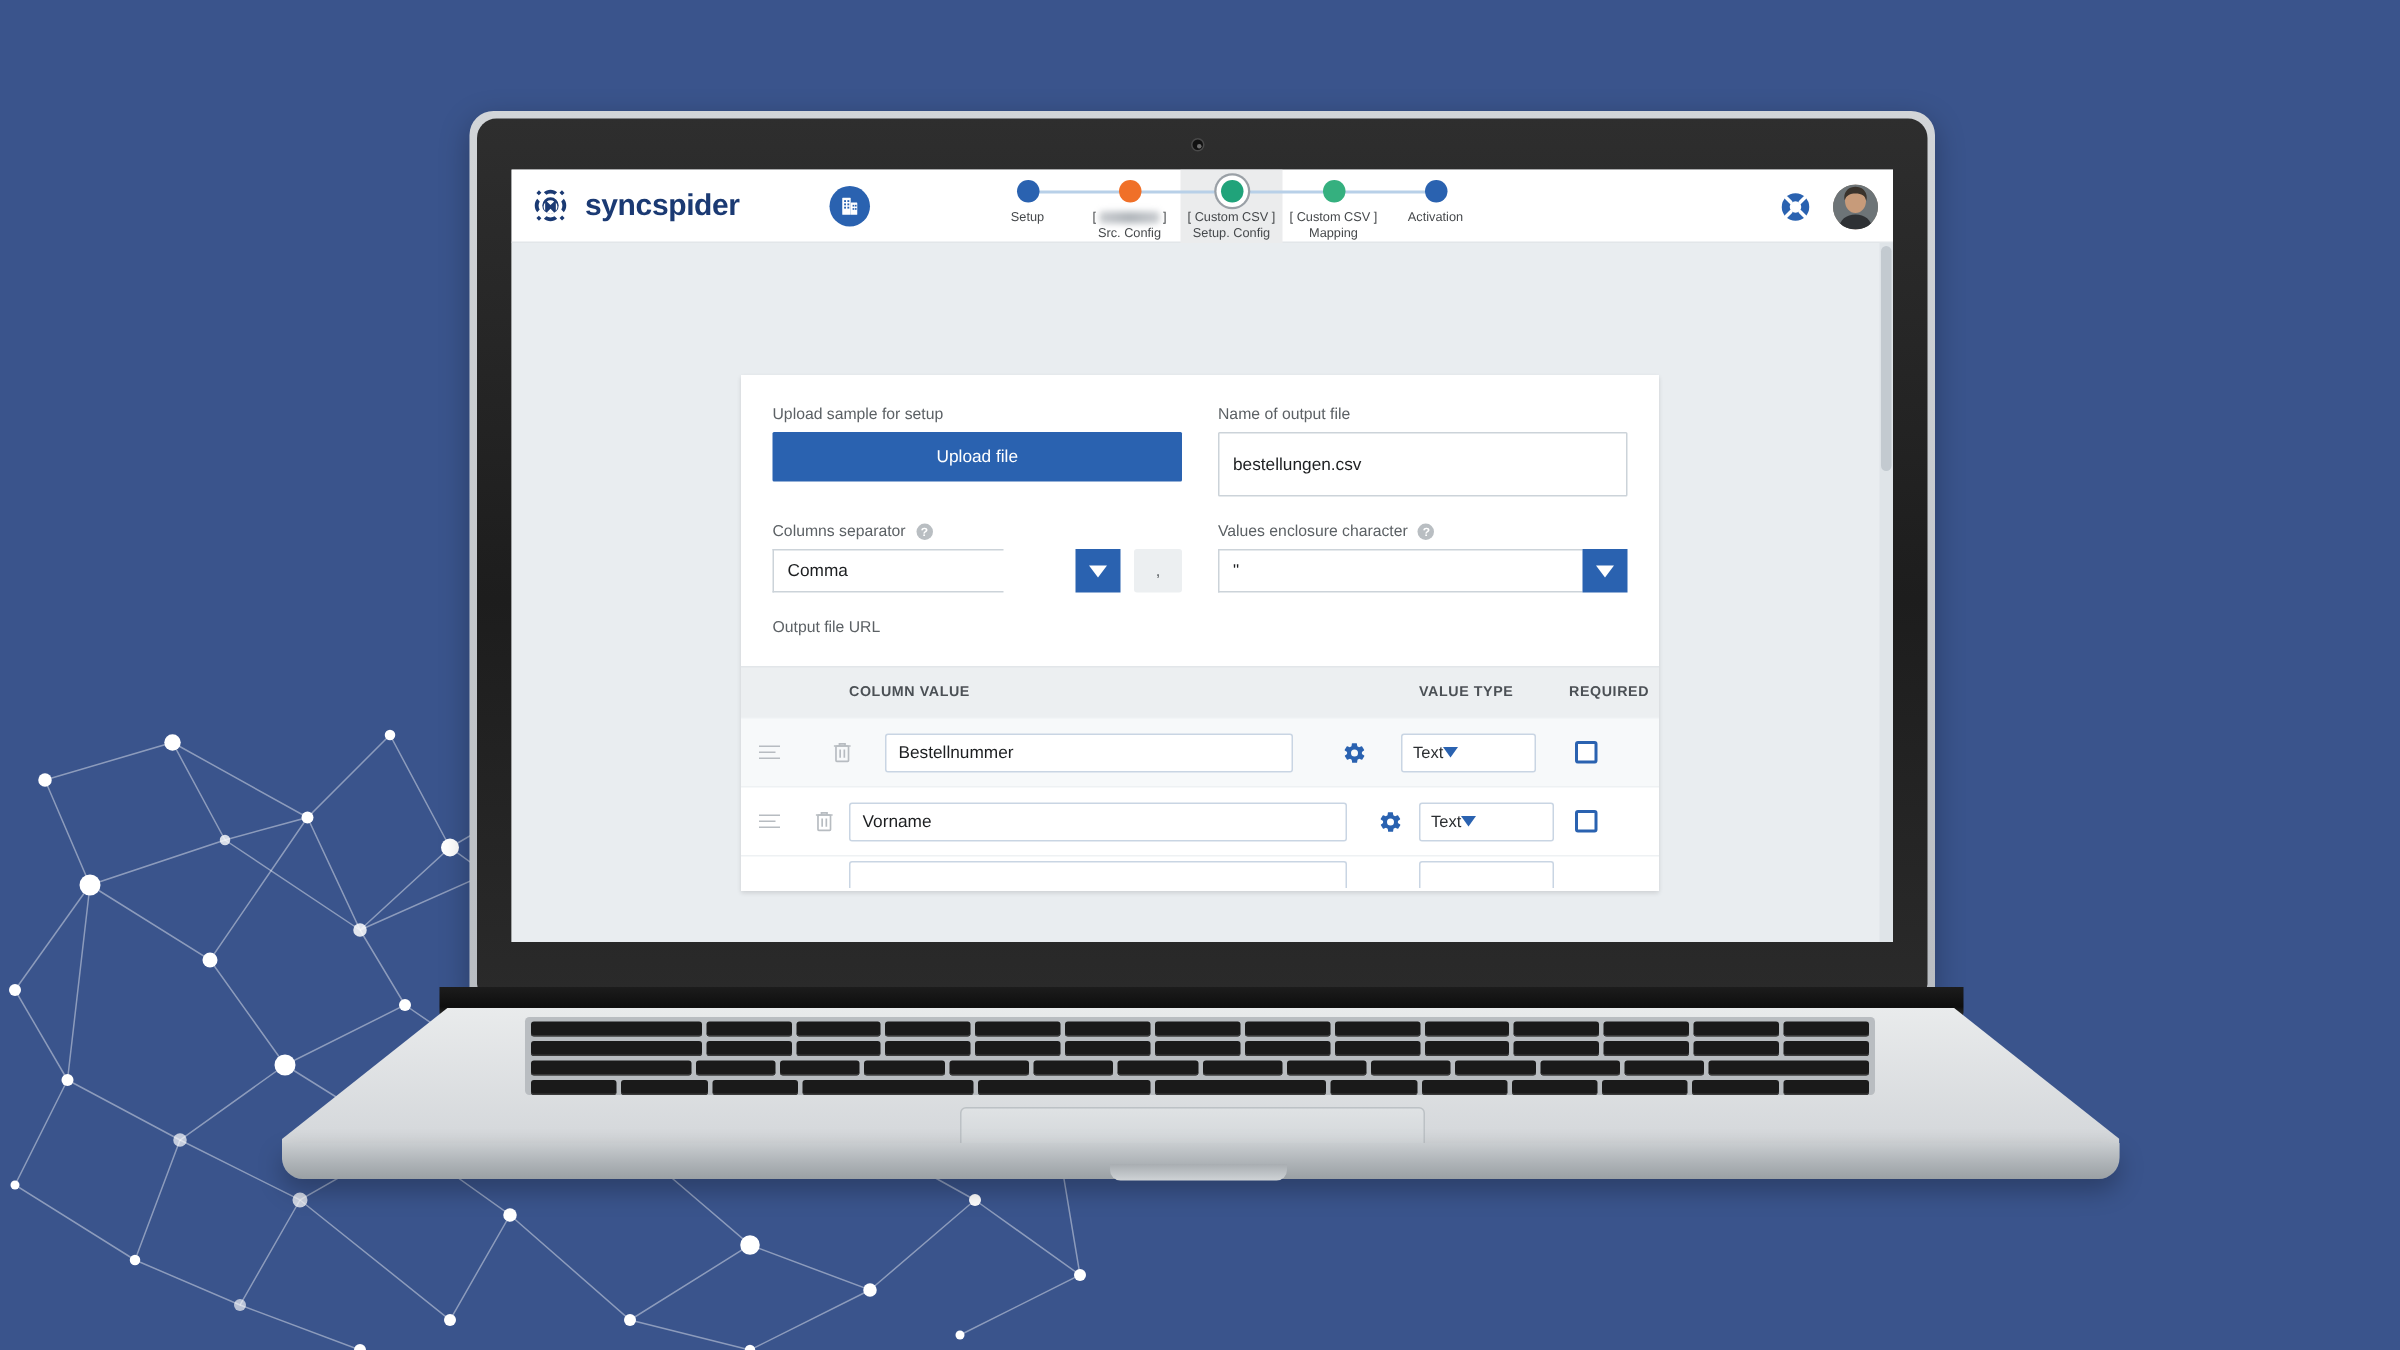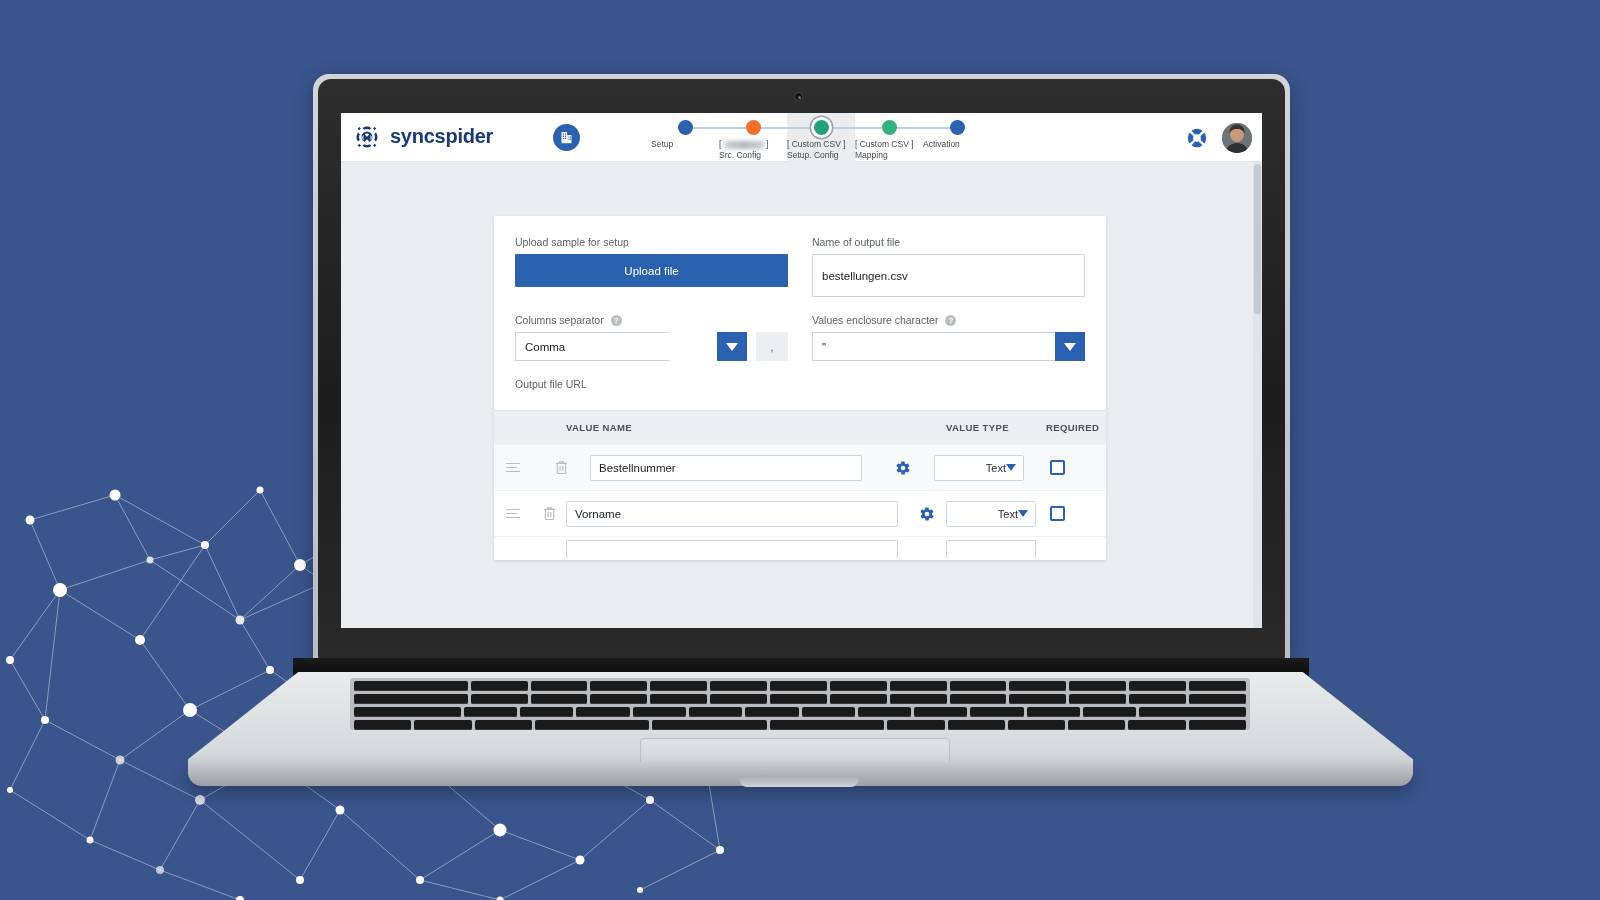--- a/index.html
+++ b/index.html
@@ -108,21 +108,21 @@
     background: #2a62b0; display: flex; align-items: center;
     justify-content: center; margin-left: 4px;
   }
 
   
   .stepper {
     position: absolute; left: 310px; top: 0;
     height: 49px; display: flex; align-items: flex-start;
   }
   .step {
-    width: 68px; position: relative; 
+    width: 68px; position: relative; text-align: center;
     padding-top: 7px;
   }
   .step.active { background: #ebeced; height: 49px; }
   .dot {
     width: 15px; height: 15px; border-radius: 50%;
     margin: 0 auto; position: relative; z-index: 2;
   }
   .dot.ring { box-shadow: 0 0 0 3px #ffffff, 0 0 0 4.5px #9aa0a6; }
   .connector {
     position: absolute; top: 14px; height: 2px;
@@ -158,21 +158,21 @@
   .scrollbar-track {
     position: absolute; right: 0; top: 0; width: 9px; height: 466px;
     background: #dfe4e8;
   }
   .scrollbar-thumb {
     position: absolute; right: 1px; top: 2px; width: 7px; height: 150px;
     background: #c3cad0; border-radius: 4px;
   }
 
   .card {
-    position: absolute; left: 153px; top: 54px;
+    position: absolute; left: 153px; top: 88px;
     width: 612px; background: #ffffff;
     box-shadow: 0 1px 3px rgba(0,0,0,.12);
   }
   .card-pad { padding: 20px 21px 14px 21px; }
 
   .frow { display: flex; gap: 24px; }
   .fcol { flex: 1; }
   .flabel {
     font-size: 10.5px; color: #5c6165; margin-bottom: 6px;
     display: flex; align-items: center; gap: 7px;
@@ -252,21 +252,21 @@
   .grip i { display: block; height: 1.5px; background: #b7bcc1; }
   .grip i:nth-child(2) { width: 11px; }
   .row-input {
     width: 100%; height: 26px; border: 1px solid #c9d5e3;
     background: #fff; font-size: 11.5px; color: #1d1f21;
     padding: 0 8px; font-family: "Liberation Sans", sans-serif;
     border-radius: 2px;
   }
   .type-sel {
     height: 26px; border: 1px solid #c9d5e3; background: #fff;
-    display: flex; align-items: center; justify-content: flex-end;
+    display: flex; align-items: center; justify-content: flex-start;
     padding: 0 7px; font-size: 11px; color: #2b2e31; border-radius: 2px;
   }
   .caret-b {
     width: 0; height: 0; border-left: 5px solid transparent;
     border-right: 5px solid transparent; border-top: 7px solid #2a62b0;
   }
   .chk {
     width: 15px; height: 15px; border: 2px solid #2a62b0;
     border-radius: 2px; background: #fff;
   }
@@ -511,21 +511,21 @@
           <div class="rowgap">
             <div class="flabel">
               <span>Output file URL</span>
             </div>
           </div>
         </div>
 
         <div class="tbl-head">
           <div class="c-handle"></div>
           <div class="c-trash"></div>
-          <div class="c-name">VALUE NAME</div>
+          <div class="c-name">COLUMN VALUE</div>
           <div class="c-gear"></div>
           <div class="c-type">VALUE TYPE</div>
           <div class="c-req">REQUIRED</div>
         </div>
 
         <div class="tbl-row alt">
           <div class="c-handle" style="display:flex;justify-content:center;">
             <span class="grip">
                 <i></i>
                 <i></i>

